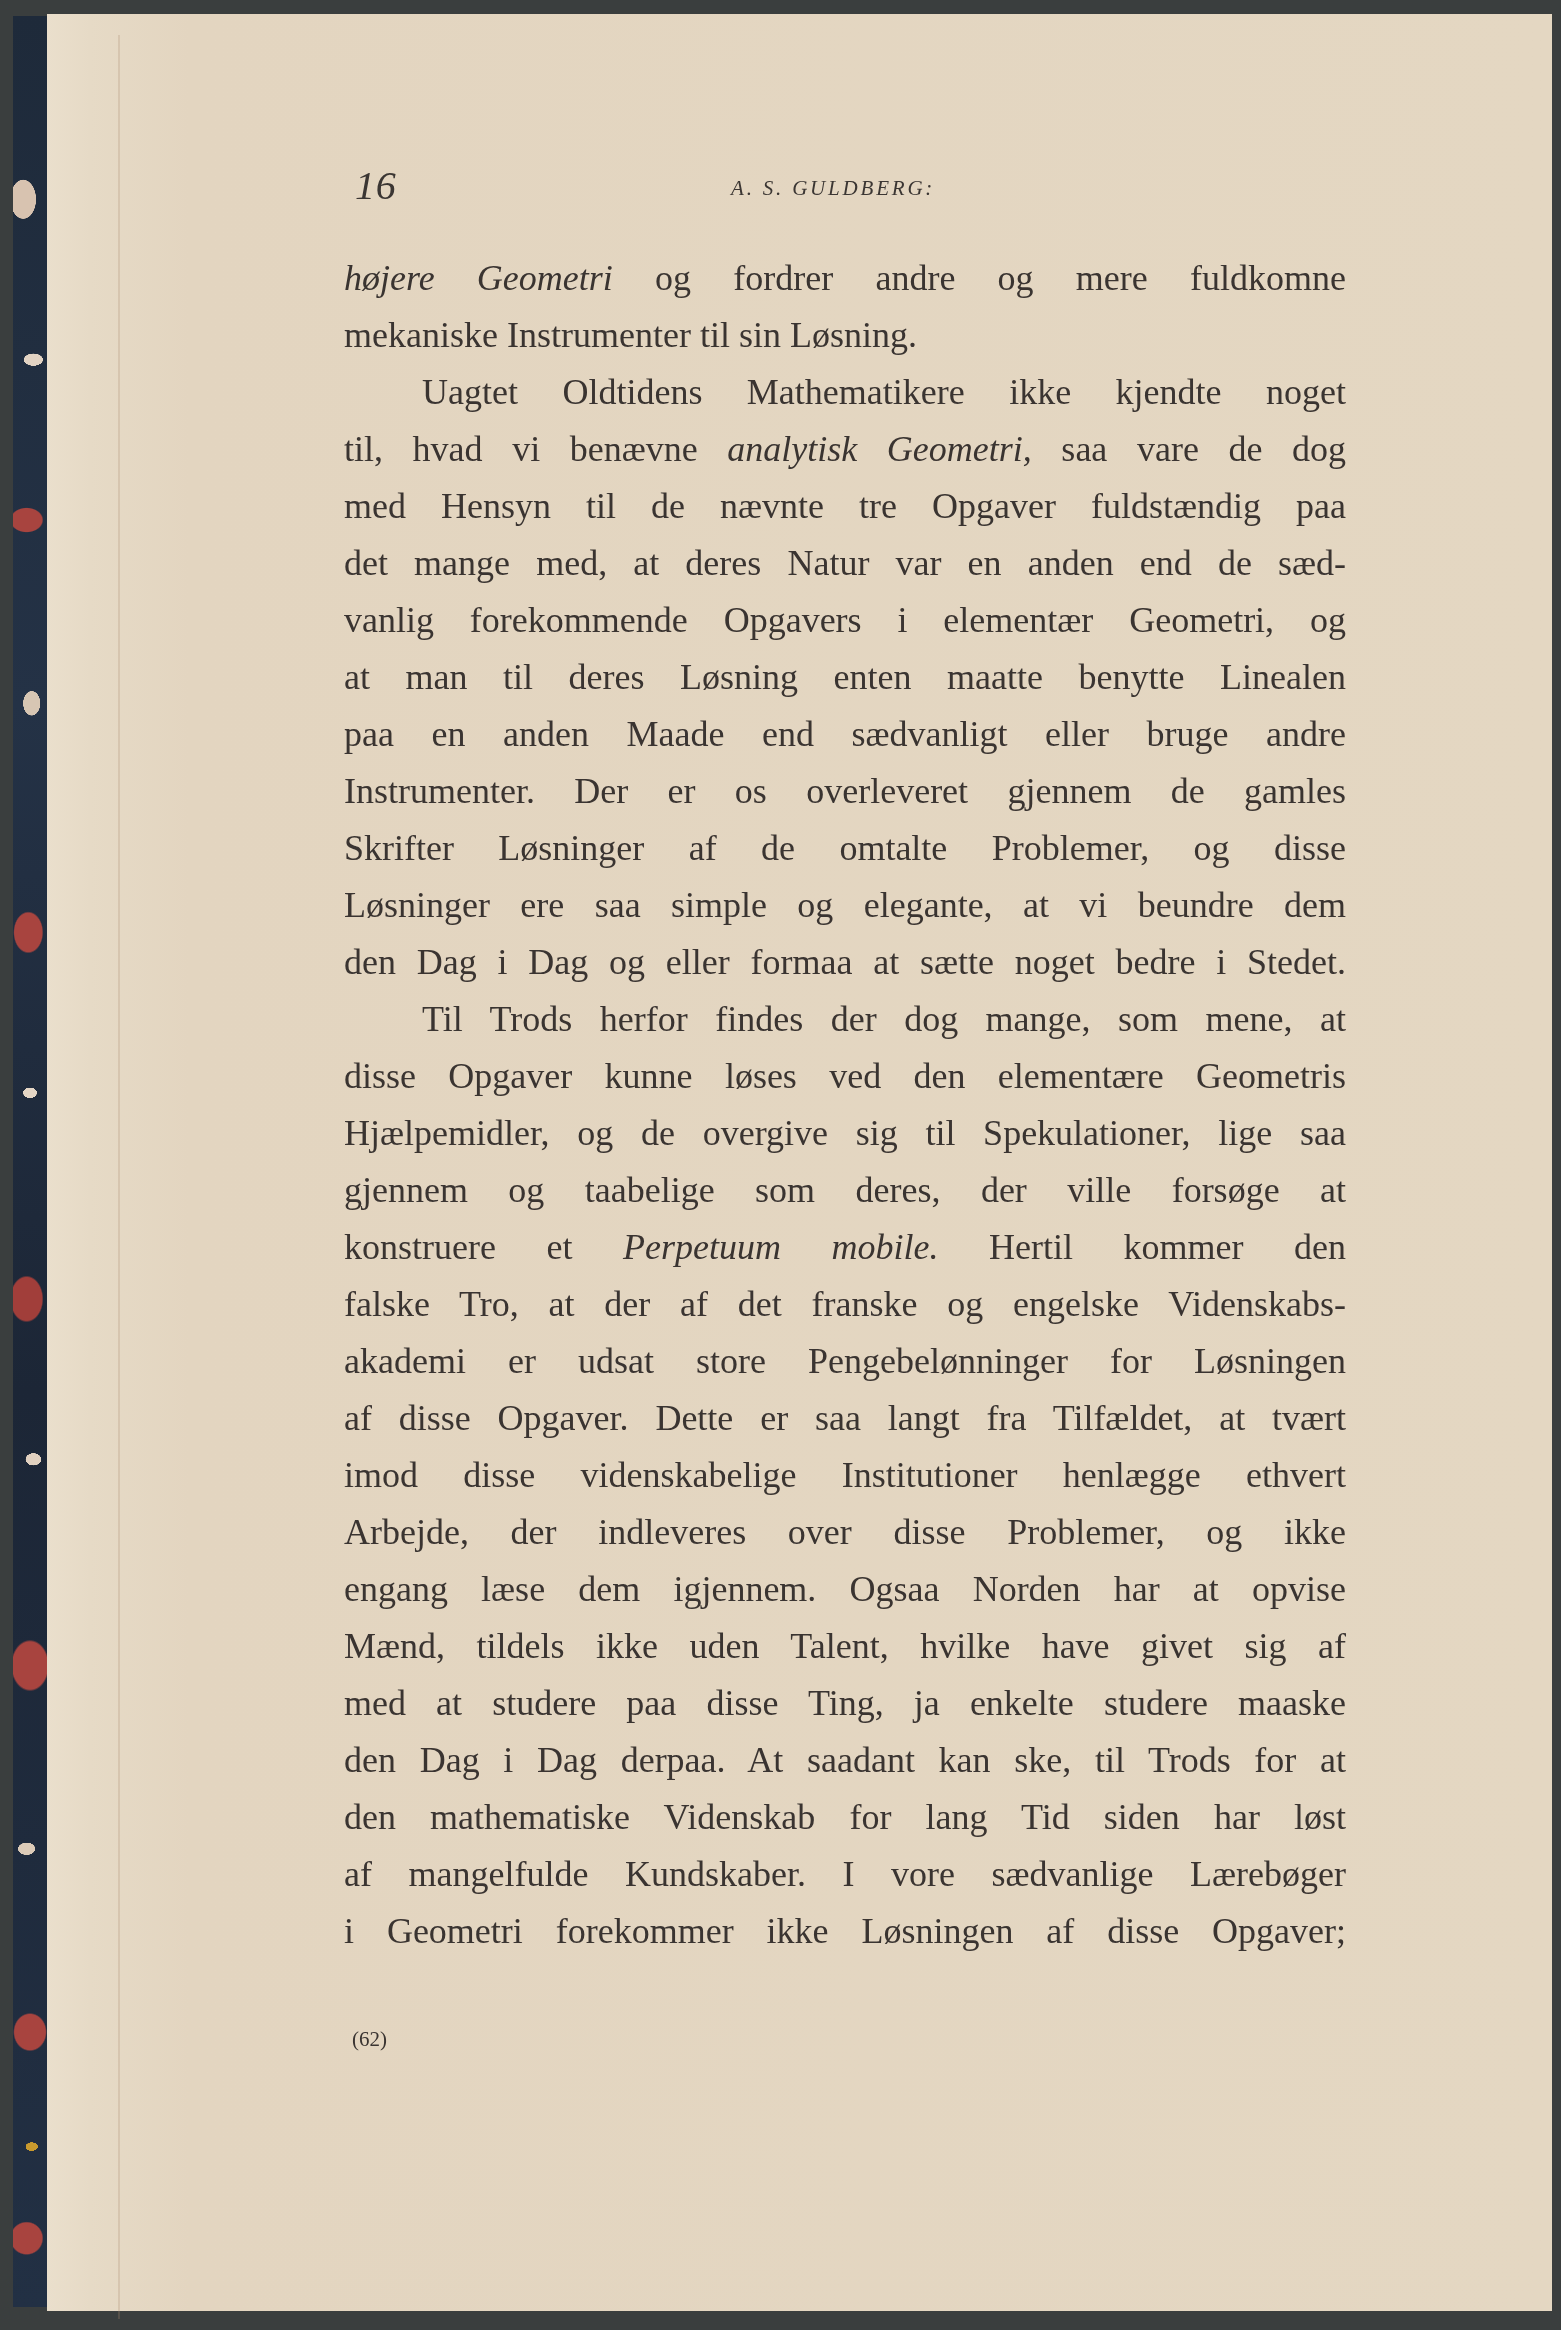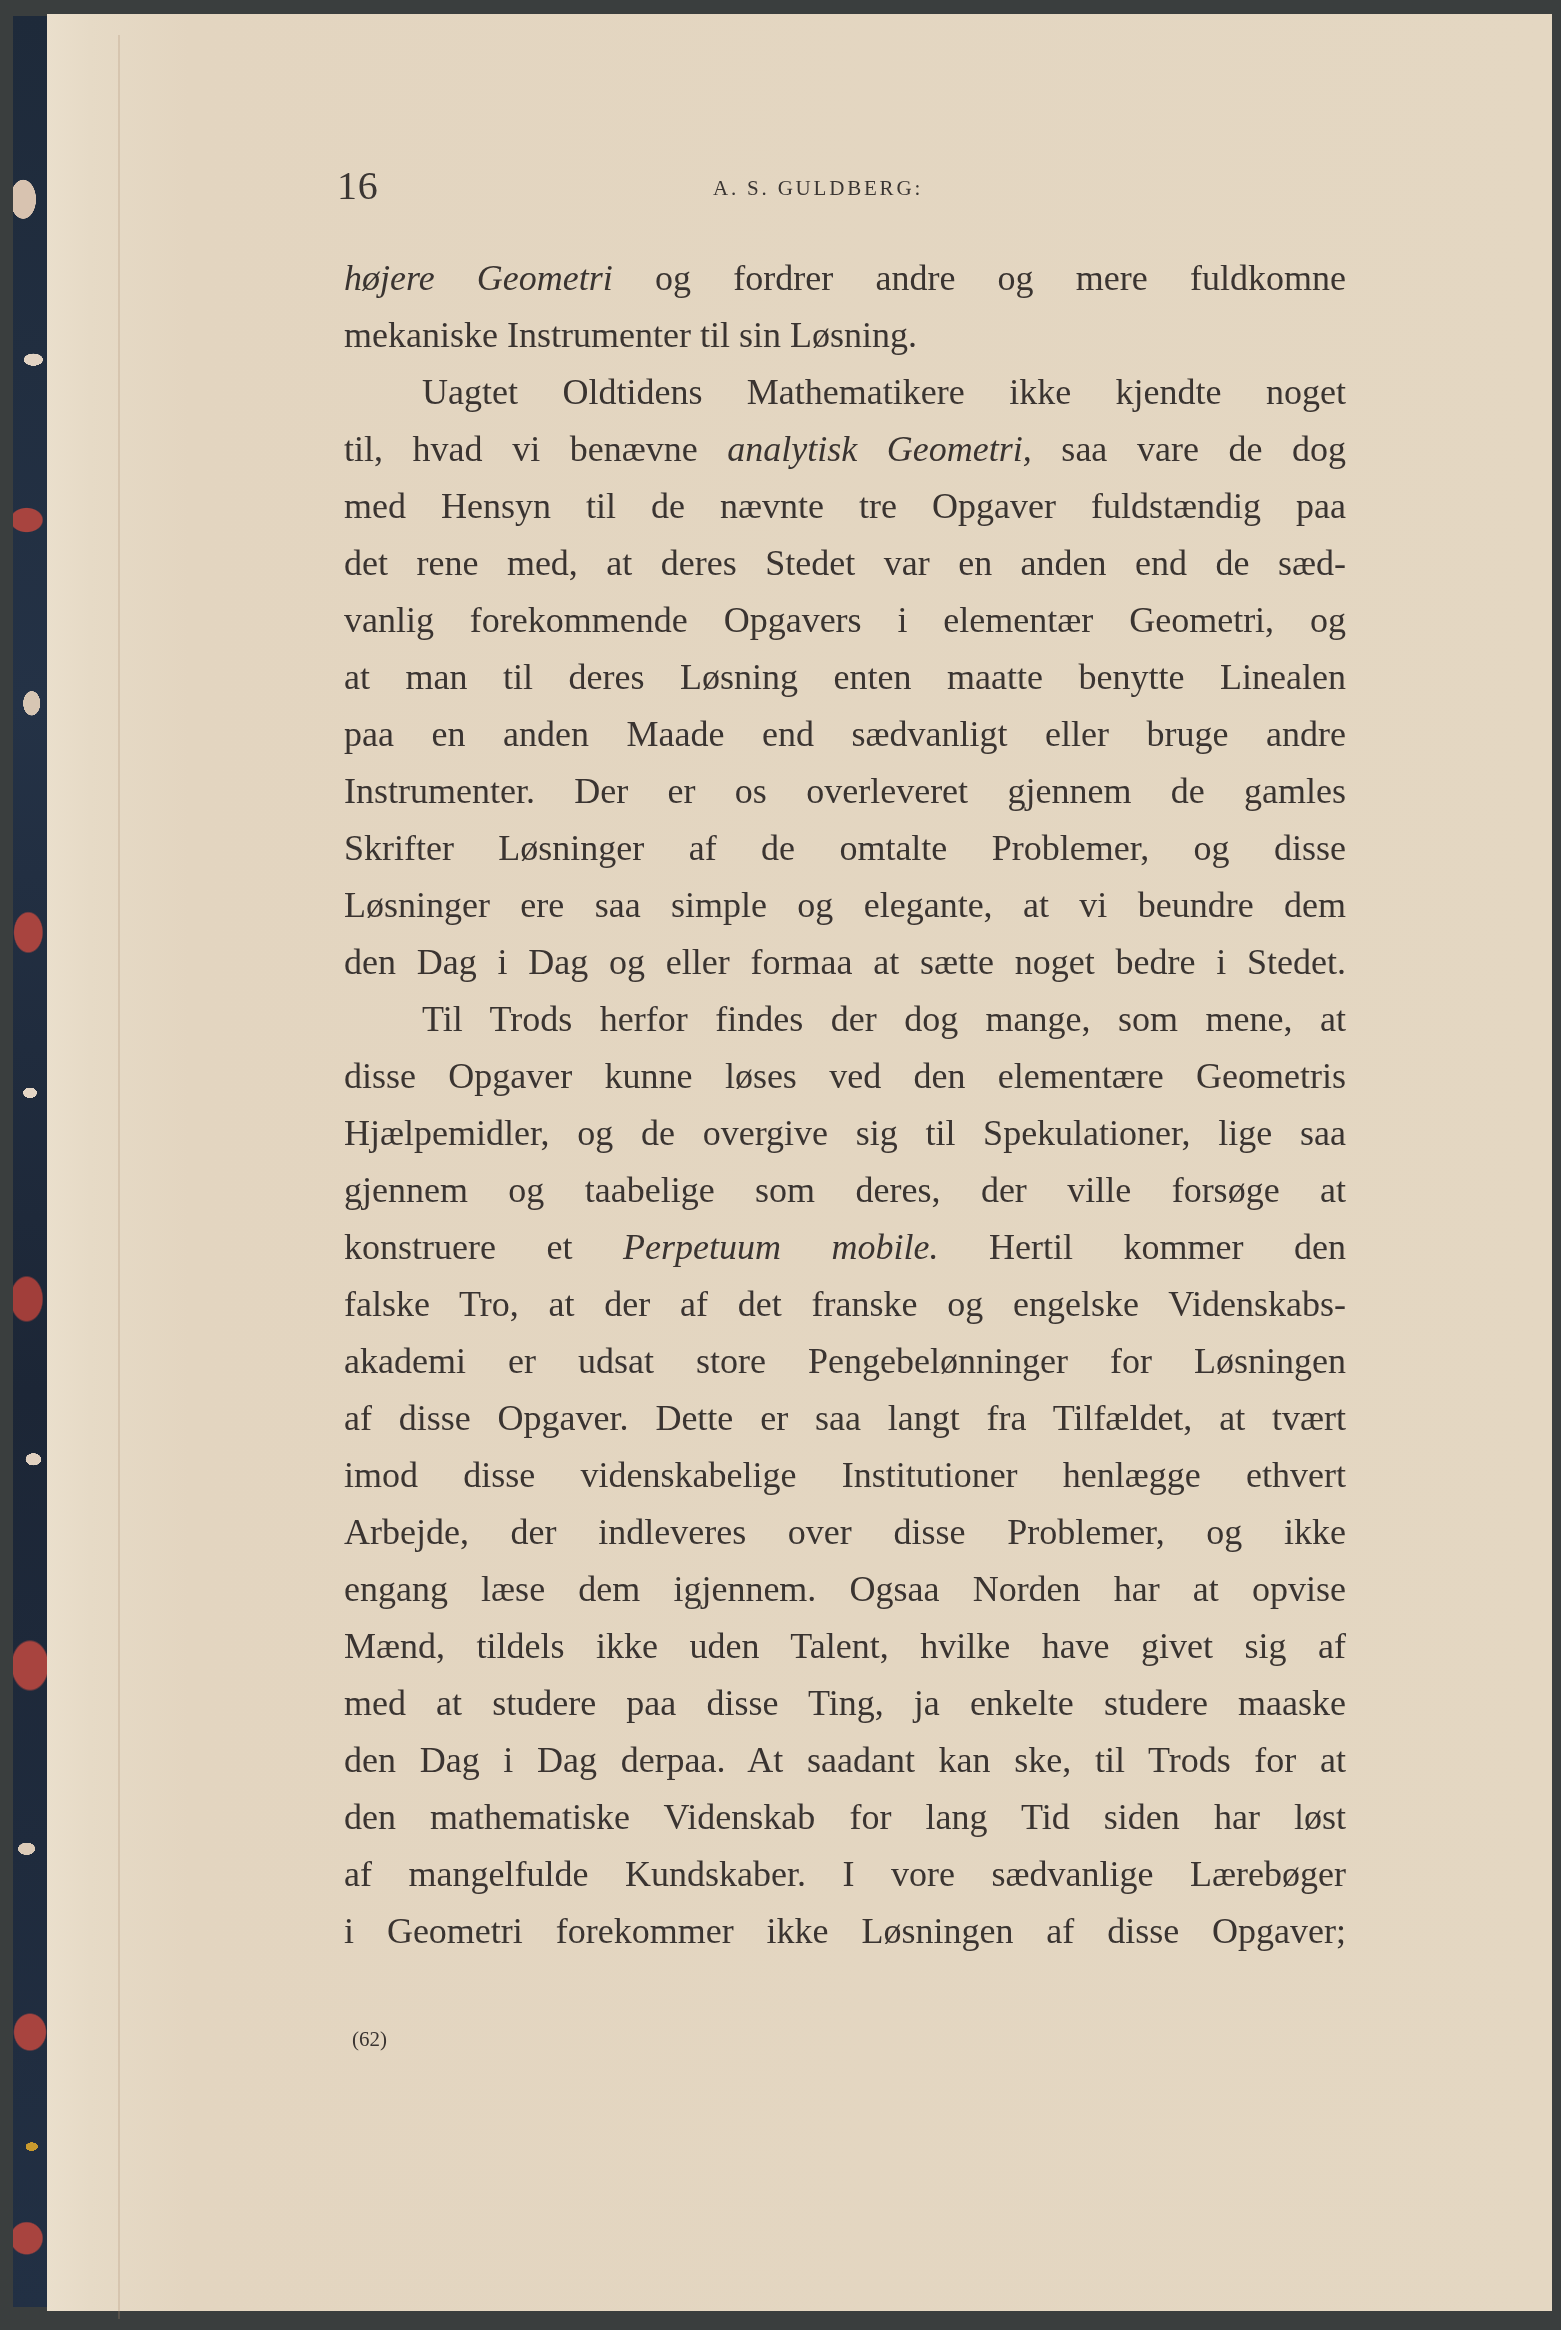--- a/index.html
+++ b/index.html
@@ -51,23 +51,24 @@
     position: absolute;
     left: 71px;
     top: 21px;
     width: 2.1px;
     height: 2284px;
     background: rgba(170,140,110,0.25);
   }
   .header {
     position: absolute;
     top: 162px;
-    left: 337px;
+    left: 355px;
     width: 993px;
     height: 57px;
+    font-style: italic;
   }
   .page-number {
     position: absolute;
     left: 0;
     top: 0;
     font-size: 40px;
     color: #3b3633;
     letter-spacing: 0.7px;
   }
   .running-head {
@@ -126,21 +127,21 @@
   <span class="page-number">16</span>
   <span class="running-head">A. S. GULDBERG:</span>
 </div>
 
 <div class="body-text" id="body-text">
     <div class="line"><span class="it">højere Geometri</span><span> og fordrer andre og mere fuldkomne</span></div>
     <div class="line last"><span>mekaniske Instrumenter til sin Løsning.</span></div>
     <div class="line indent"><span>Uagtet Oldtidens Mathematikere ikke kjendte noget</span></div>
     <div class="line"><span>til, hvad vi benævne </span><span class="it">analytisk Geometri,</span><span> saa vare de dog</span></div>
     <div class="line"><span>med Hensyn til de nævnte tre Opgaver fuldstændig paa</span></div>
-    <div class="line"><span>det rene med, at deres Stedet var en anden end de sæd-</span></div>
+    <div class="line"><span>det mange med, at deres Natur var en anden end de sæd-</span></div>
     <div class="line"><span>vanlig forekommende Opgavers i elementær Geometri, og</span></div>
     <div class="line"><span>at man til deres Løsning enten maatte benytte Linealen</span></div>
     <div class="line"><span>paa en anden Maade end sædvanligt eller bruge andre</span></div>
     <div class="line"><span>Instrumenter.  Der er os overleveret gjennem de gamles</span></div>
     <div class="line"><span>Skrifter Løsninger af de omtalte Problemer, og disse</span></div>
     <div class="line"><span>Løsninger ere saa simple og elegante, at vi beundre dem</span></div>
     <div class="line"><span>den Dag i Dag og eller formaa at sætte noget bedre i Stedet.</span></div>
     <div class="line indent"><span>Til Trods herfor findes der dog mange, som mene, at</span></div>
     <div class="line"><span>disse Opgaver kunne løses ved den elementære Geometris</span></div>
     <div class="line"><span>Hjælpemidler, og de overgive sig til Spekulationer, lige saa</span></div>

